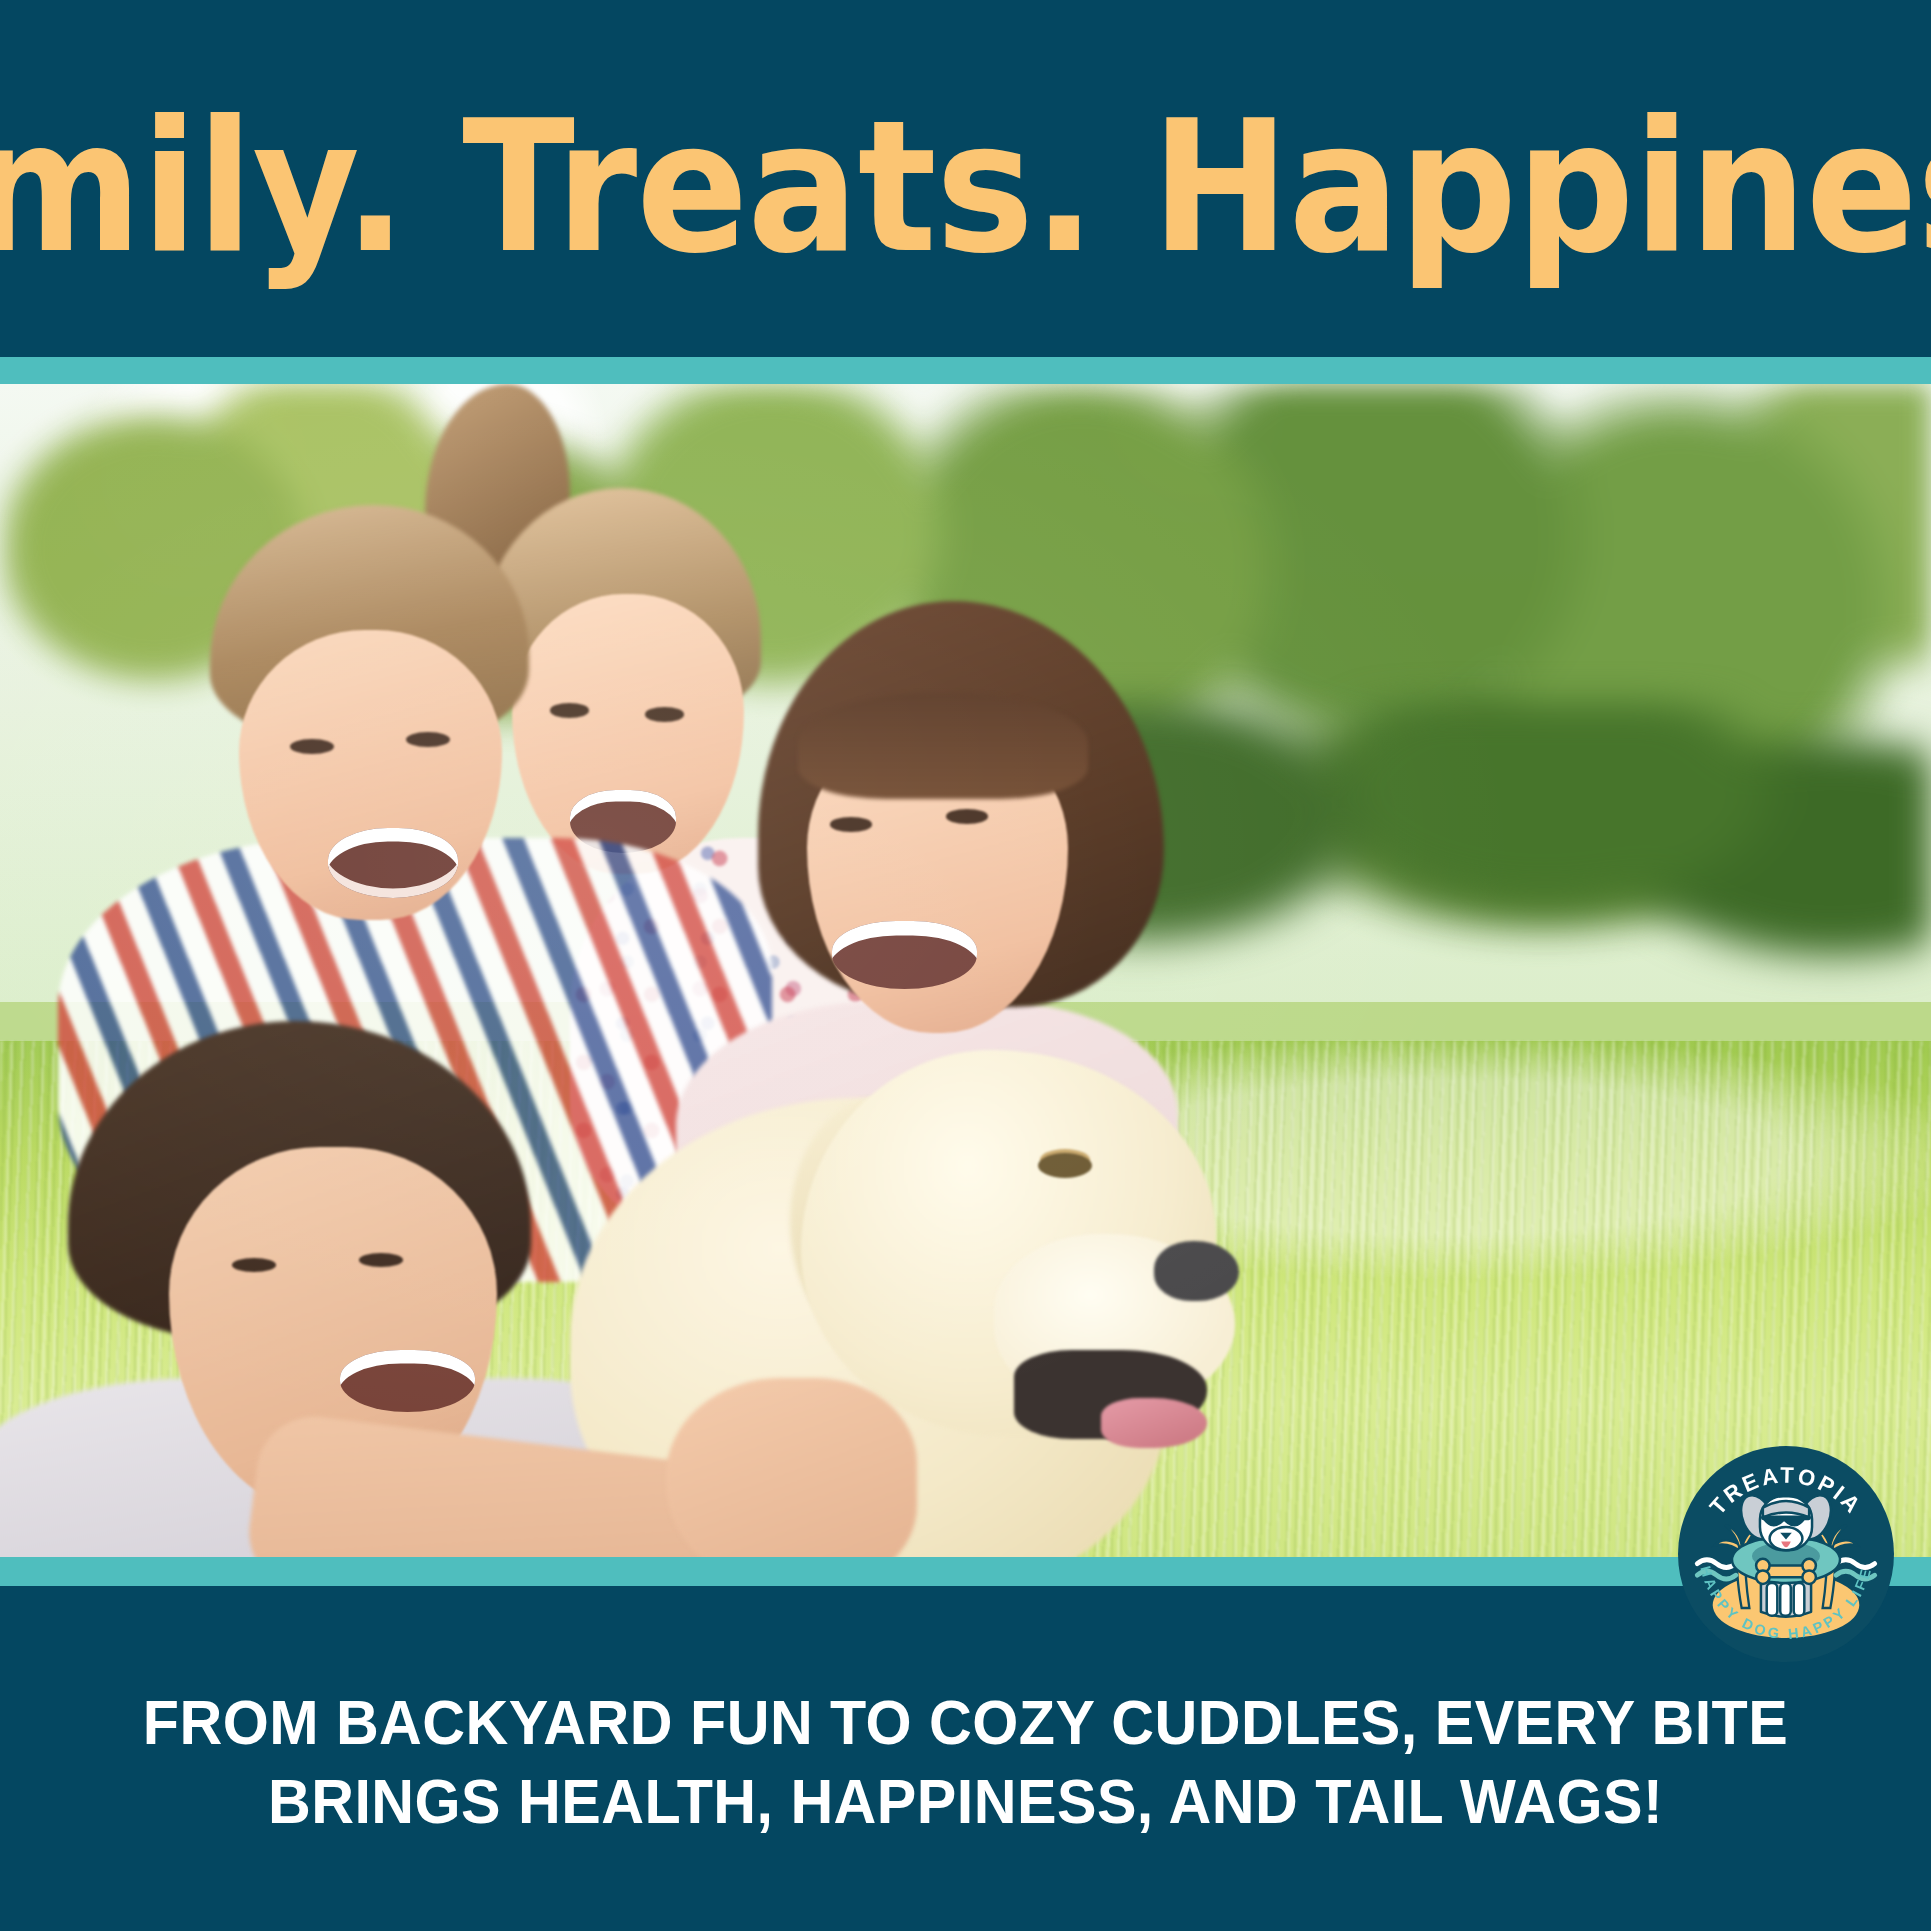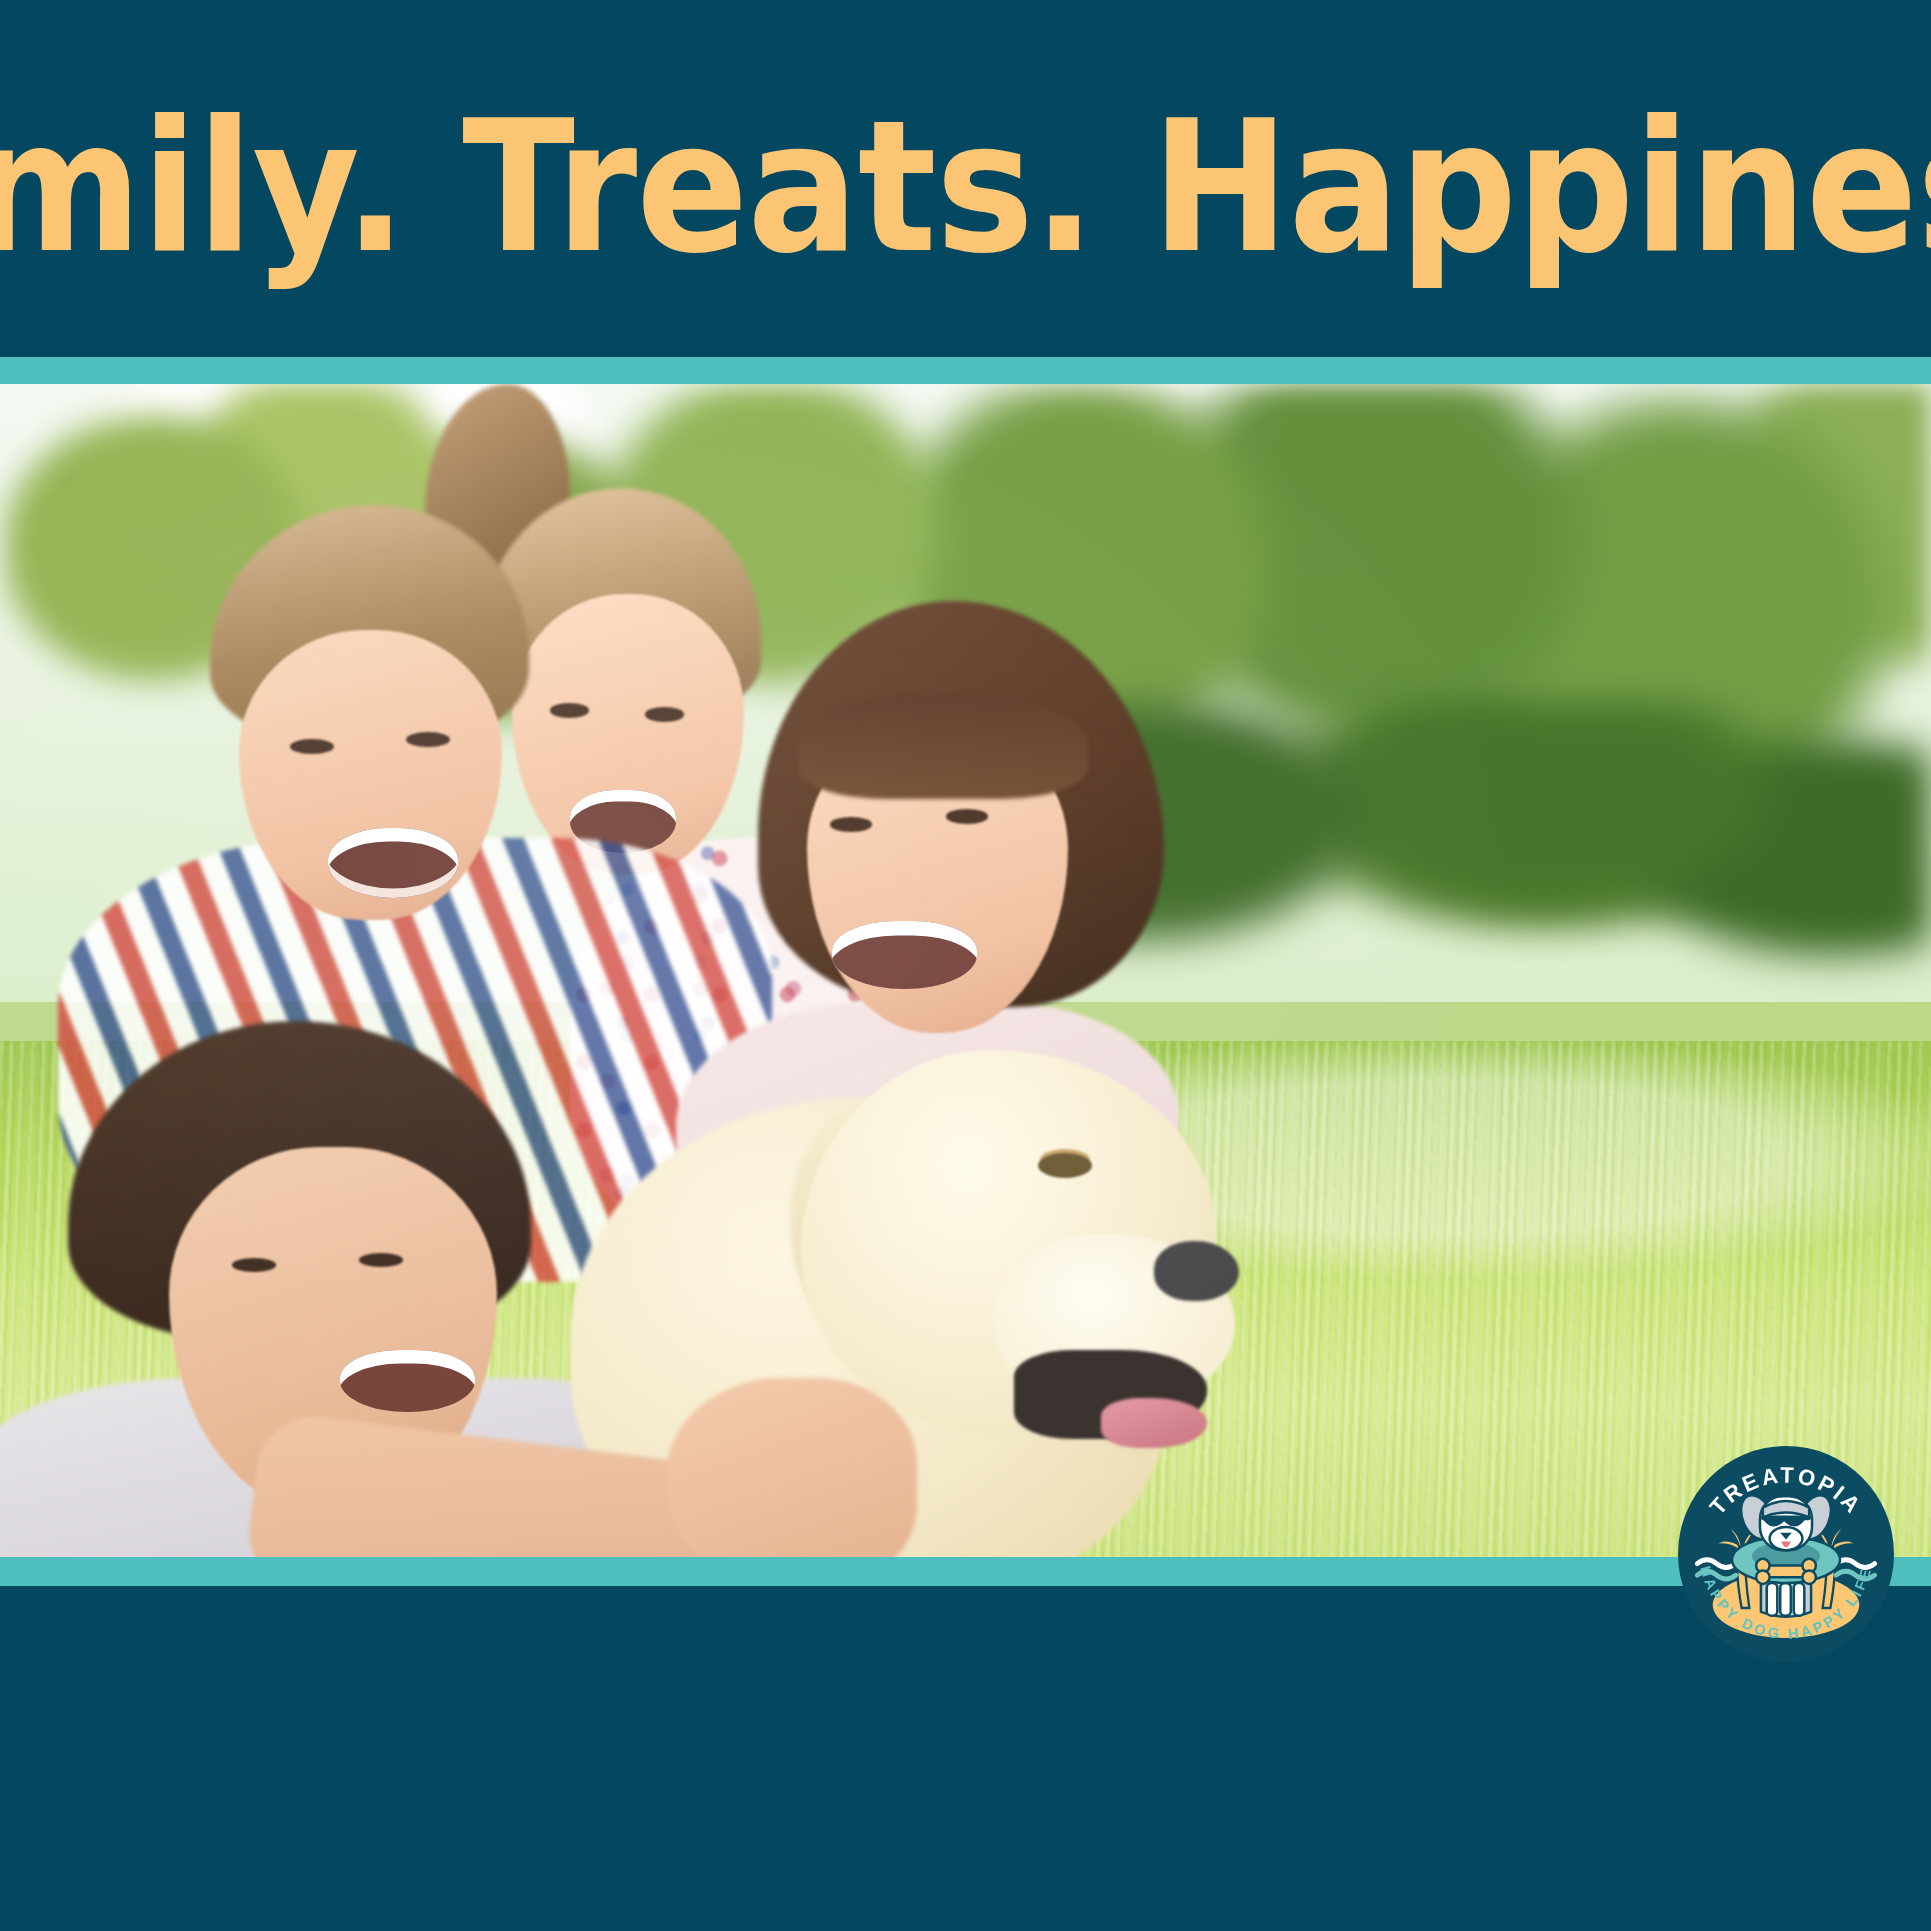--- a/index.html
+++ b/index.html
@@ -420,20 +420,26 @@
 
       <div class="dad-arm"></div>
       <div class="dad-hand"></div>
 
       <div class="photo-haze"></div>
     </div>
   </div>
 
   <div class="band band-bottom"></div>
 
+  <div class="footer">
+    <div class="tagline">
+      <span class="tagline-line">FROM BACKYARD FUN TO COZY CUDDLES, EVERY BITE</span>
+      <span class="tagline-line">BRINGS HEALTH, HAPPINESS, AND TAIL WAGS!</span>
+    </div>
+  </div>
 
   <div class="logo">
     <svg viewBox="0 0 224 224">
       <defs>
         <path id="arcTop" d="M 28 122 A 84 84 0 0 1 196 122" fill="none"></path>
         <path id="arcBottom" d="M 22 110 A 90 90 0 0 0 202 110" fill="none"></path>
       </defs>
 
       <circle cx="112" cy="112" r="112" fill="#0B4C63"></circle>
 

